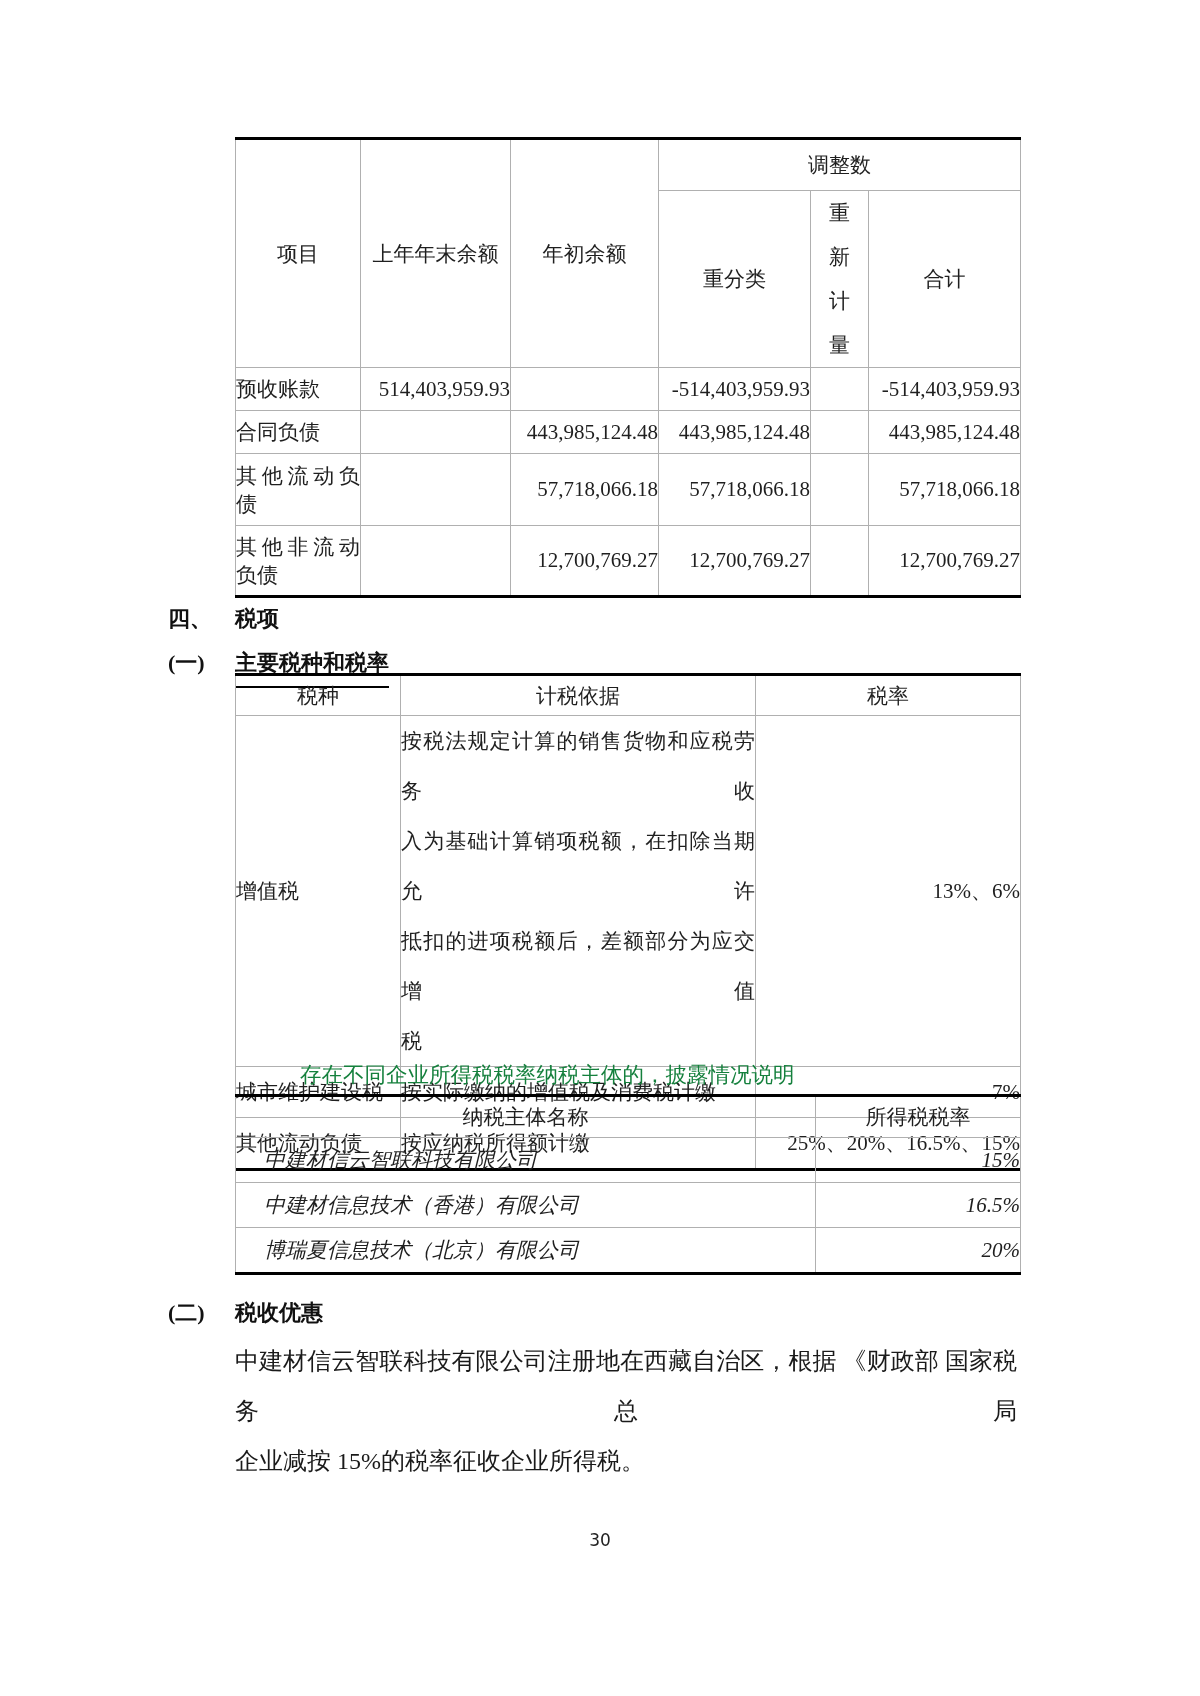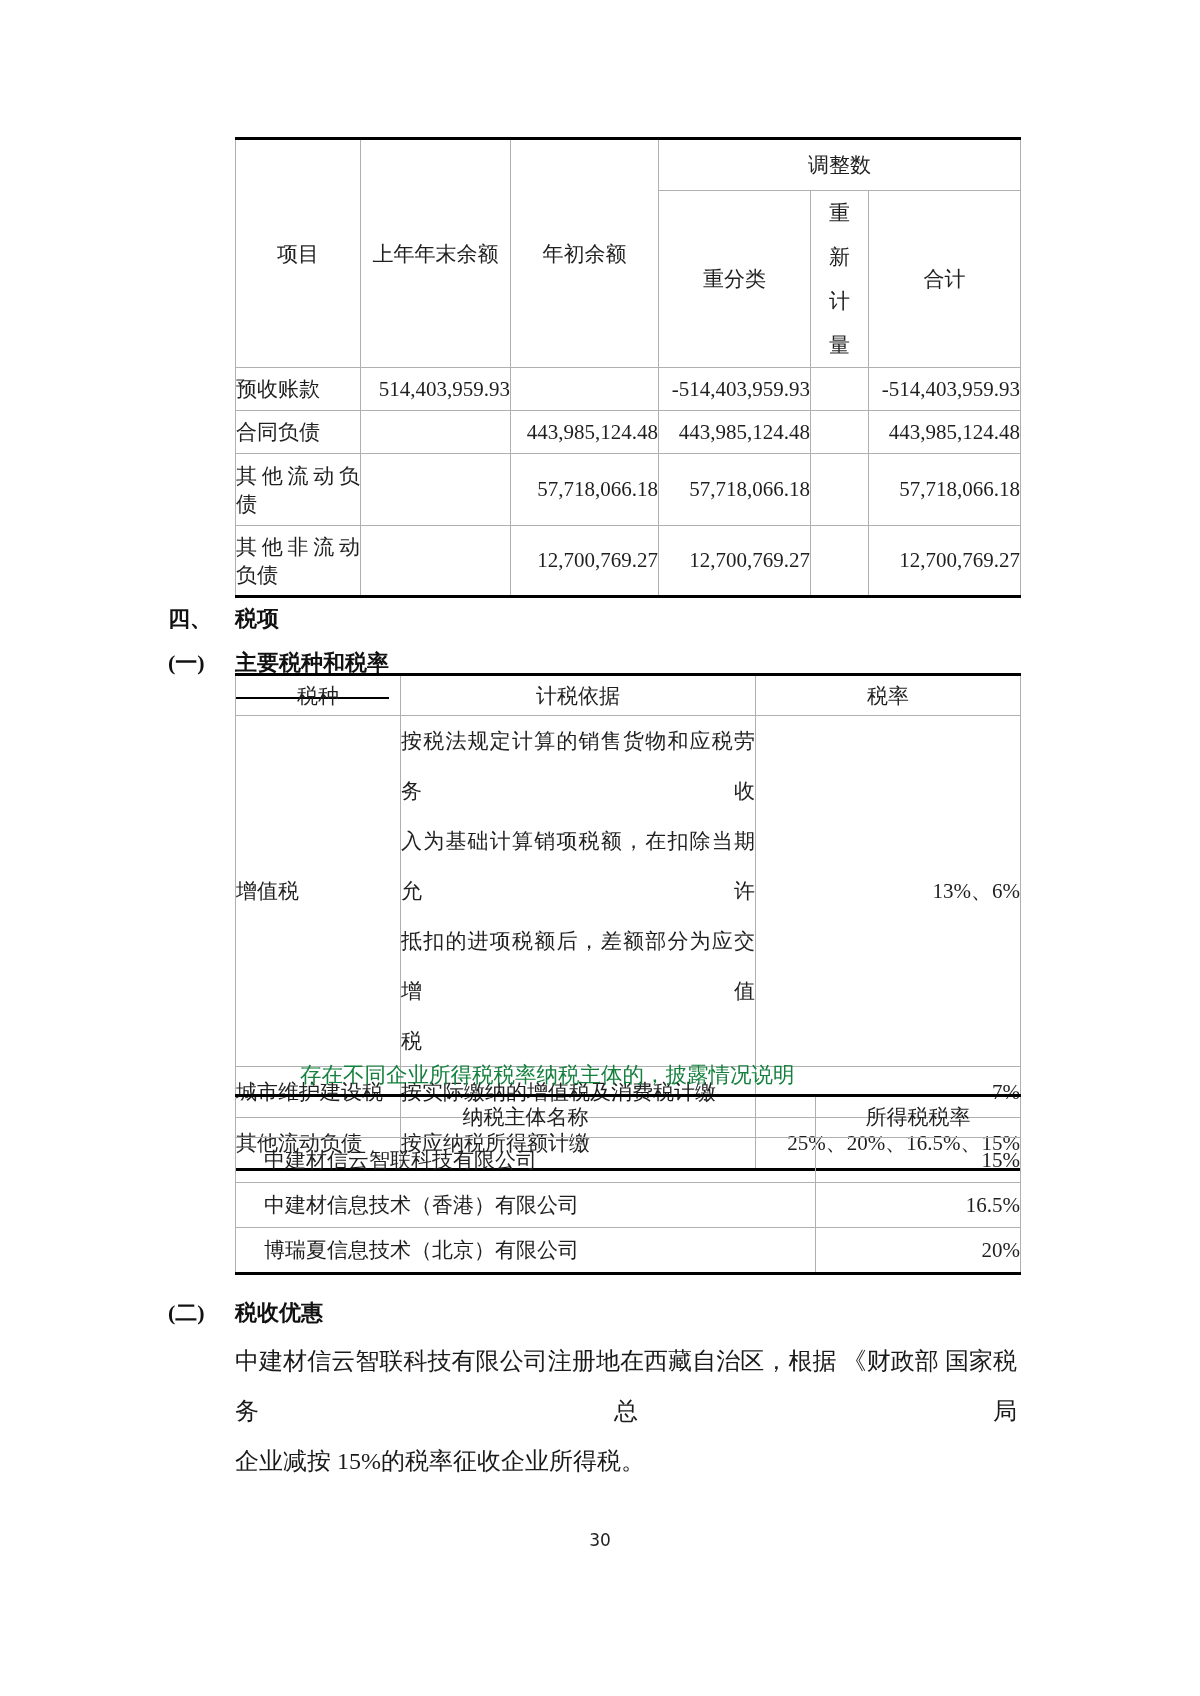--- a/index.html
+++ b/index.html
@@ -47,38 +47,38 @@
     word-break:break-all;line-height:2.1;
     text-align:center;
   }
   
   .heading{
     position:absolute;left:168px;
     display:flex;align-items:baseline;
     font-weight:bold;font-size:22px;color:#111;
   }
   .heading .idx{width:67px;flex:0 0 67px;}
-  .underlined{border-bottom:2px solid #000;padding-bottom:19px;}
+  .underlined{border-bottom:2px solid #000;padding-bottom:8px;}
   
   #table2{top:673px;left:235px;width:785px;}
   #table2 col.c1{width:165px;} #table2 col.c2{width:355px;} #table2 col.c3{width:265px;}
   #table2 tr.hd td{height:39px;}
   #table2 tr.r1 td{height:250px;}
   #table2 tr.r2 td{height:42px;}
   #table2 tr.r3 td{height:42px;}
   .basis{padding-left:15px;padding-right:12px;}
   .basis .bline{line-height:50px;text-align:justify;text-align-last:justify;}
   .basis .bline.last{text-align-last:left;}
   .basis .bline.single{text-align:right;text-align-last:left;}
   
   #caption{position:absolute;top:1060px;left:300px;font-size:21.5px;color:#15803d;}
   #table3{top:1094px;left:235px;width:785px;}
   #table3 col.c1{width:580px;} #table3 col.c2{width:205px;}
   #table3 tr.hd td{height:40px;}
-  #table3 tr.rw td{height:44px;}
+  #table3 tr.rw td{height:44px;font-style:italic;}
   #table3 td.name{text-align:left;padding-left:28px;}
   
   #para{
     position:absolute;top:1336px;left:235px;width:782px;
     font-size:24px;color:#1a1a1a;
   }
   #para .pline{line-height:50px;text-align:justify;text-align-last:justify;white-space:normal;}
   #para .pline.last{text-align-last:left;}
   
   #pagenum{

